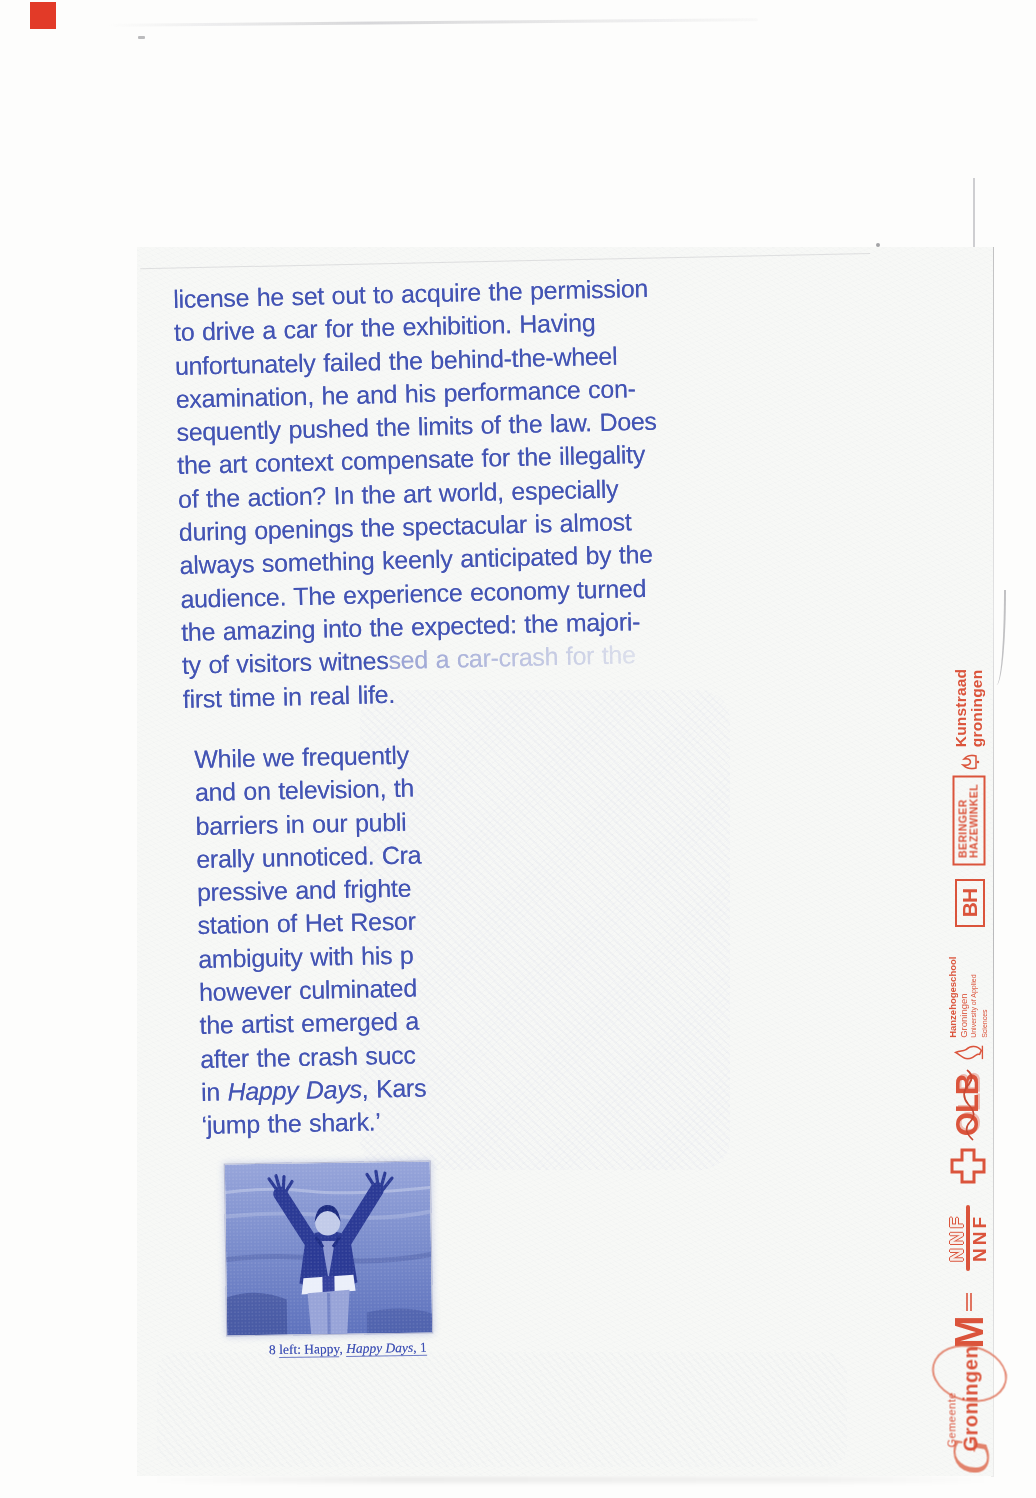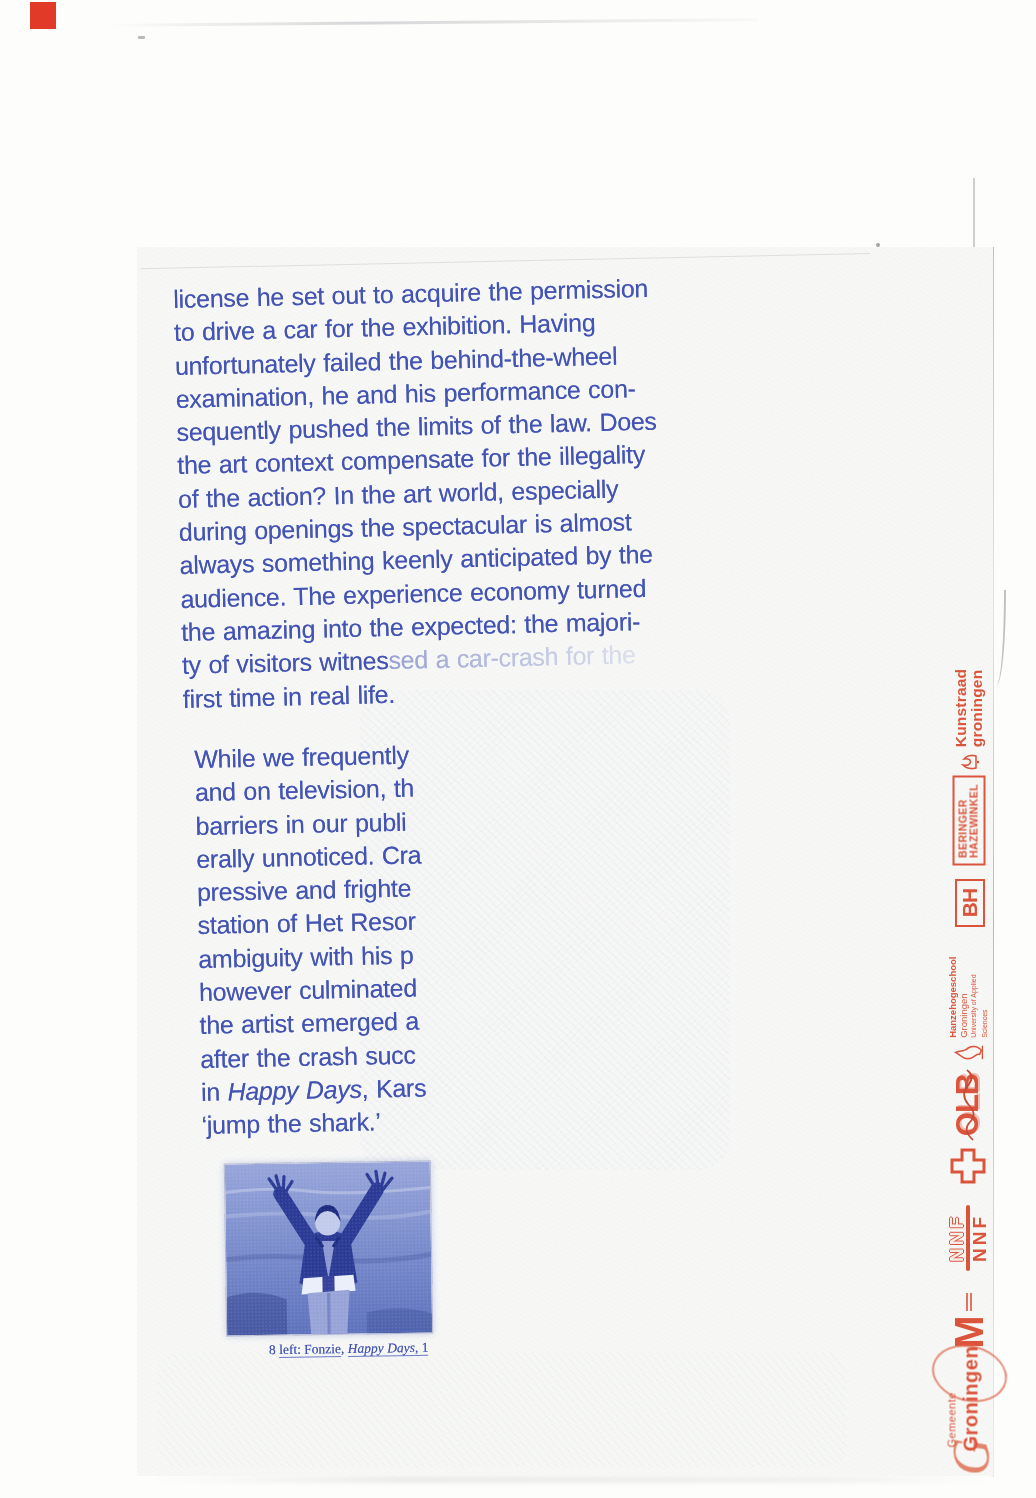--- a/index.html
+++ b/index.html
@@ -180,21 +180,21 @@
 
       <path d="M77 115 L127 112 L129 128 L75 131 Z" fill="#ebeffa"></path>
       <rect x="96" y="113" width="12" height="16" fill="#35419d"></rect>
 
       <path d="M81 130 L123 127 L120 171 L84 171 Z" fill="#98a4d8"></path>
       <path d="M102 130 L102 171" stroke="#7484c6" stroke-width="3"></path>
       <rect width="205" height="171" fill="url(#ht)"></rect>
     </svg>
   </div>
 
-  <div class="caption"><span>8 </span><span class="u">left: Fonzie</span><span>, </span><span class="u italic">Happy Days</span><span class="u">, 1</span></div>
+  <div class="caption"><span>8 </span><span class="u">left: Happy</span><span>, </span><span class="u italic">Happy Days</span><span class="u">, 1</span></div>
 </div>
 
 <div class="stamp kunstraad">
   <svg width="18" height="22" viewBox="0 0 18 22">
     <path d="M3 18 Q1 10 6 5 Q5 12 9 12.5 Q13 12.5 12 6 Q17 10 15 18 Z" fill="none" stroke="#d9482e" stroke-width="1.6"></path>
     <circle cx="9" cy="20" r="1.3" fill="#d9482e"></circle>
   </svg>
   <div class="txt">
       <div>Kunstraad</div>
       <div>groningen</div>

